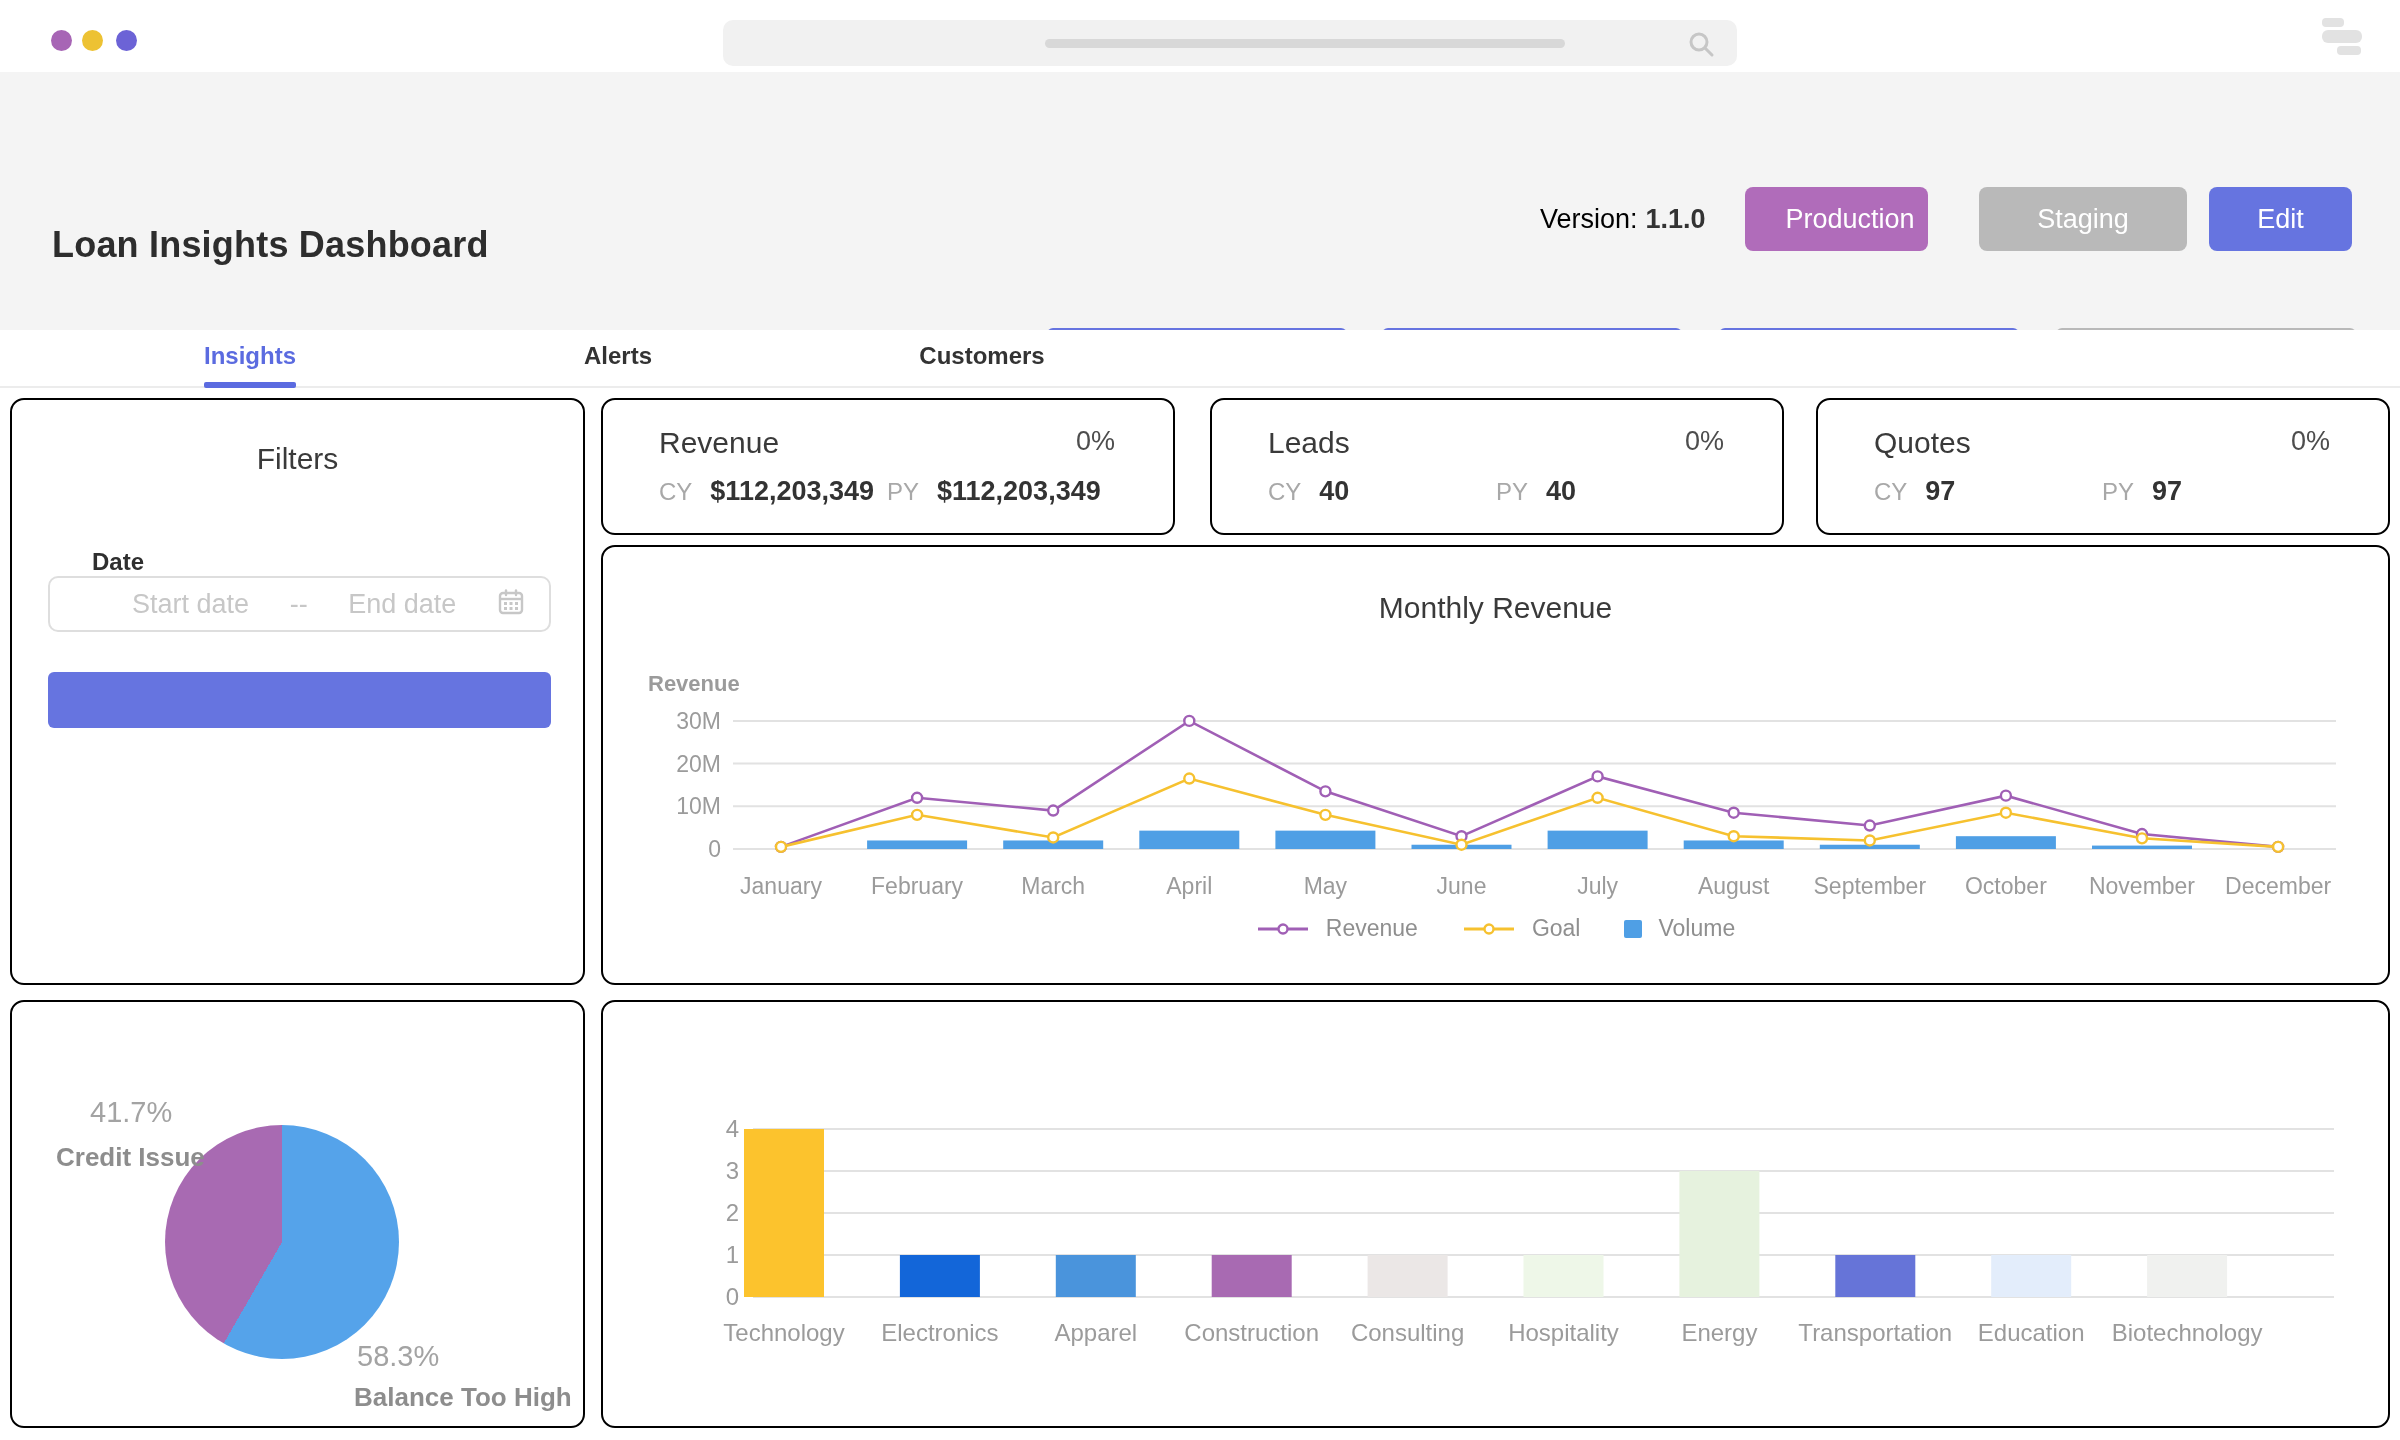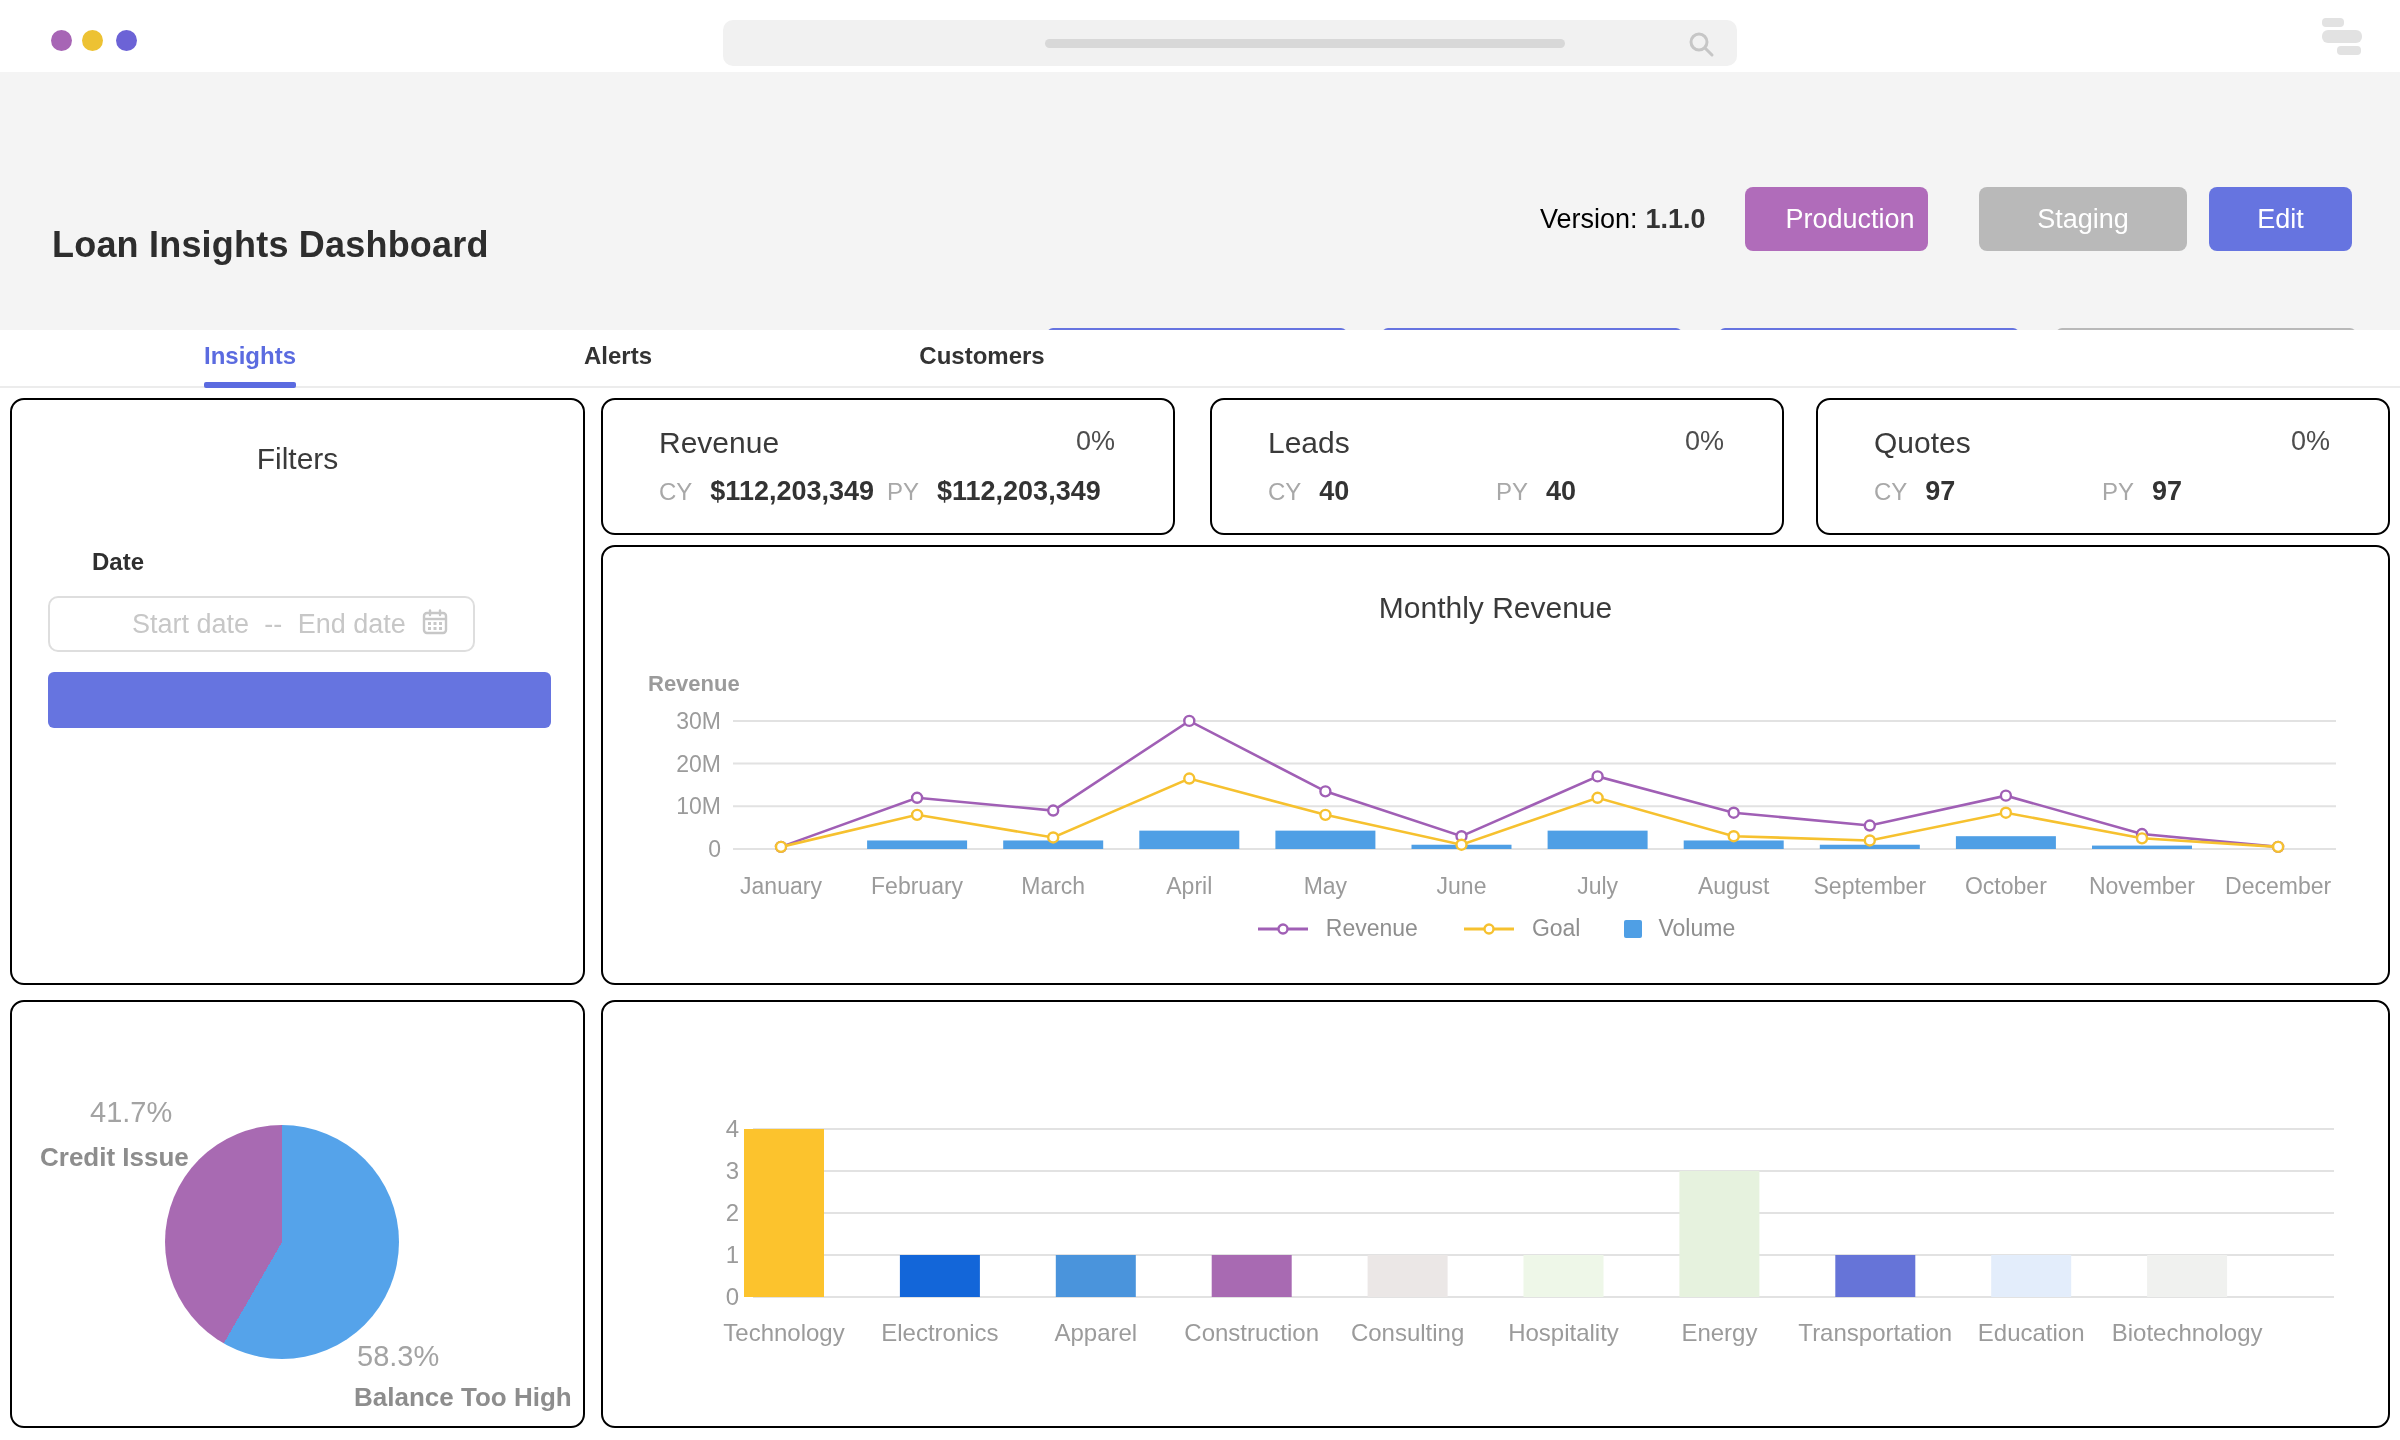--- a/index.html
+++ b/index.html
@@ -59,21 +59,21 @@
   .monthlycard{left:601px;top:545px;width:1789px;height:440px;}
   .declinedcard{left:10px;top:1000px;width:575px;height:428px;}
   .growthcard{left:601px;top:1000px;width:1789px;height:428px;}
 
   .cardtitle{font-size:30px;color:#3a3a3a;text-align:center;}
 
   
   .filterstitle{margin-top:42px;}
   .datelabel{position:absolute;left:38px;top:546px;font-size:24px;font-weight:700;color:#2f2f2f;}
   .filterscard .datelabel{left:38px;top:148px;margin-left:42px;}
-  .dateinput{position:absolute;left:36px;top:196px;width:427px;height:56px;box-sizing:border-box;
+  .dateinput{position:absolute;left:36px;top:176px;width:503px;height:56px;box-sizing:border-box;
              border:2px solid #dedede;border-radius:10px;display:flex;align-items:center;
              padding:0 24px 0 82px;justify-content:space-between;cursor:text;}
   .dateinput .ph{color:#c7c7c7;font-size:27px;}
   .applybtn{position:absolute;left:36px;top:272px;width:503px;height:56px;background:#6674e0;
             border:none;border-radius:6px;cursor:pointer;}
 
   
   .kpirow1{display:flex;align-items:flex-start;}
   .kpiname{font-size:30px;color:#3a3a3a;}
   .kpidelta{margin-left:auto;font-size:27px;color:#4d4d4d;}
@@ -90,21 +90,21 @@
           align-items:center;gap:44px;}
   .legenditem{display:flex;align-items:center;gap:16px;color:#8f8f8f;font-size:23px;}
   .legendsquare{width:18px;height:18px;border-radius:2px;}
 
   
   .declinedtitle{margin-top:44px;}
   .pie{position:absolute;left:153px;top:123px;width:234px;height:234px;border-radius:50%;}
   .pielabel-pct{position:absolute;font-size:29px;color:#a3a3a3;}
   .pielabel-name{position:absolute;font-size:26px;font-weight:700;color:#8d8d8d;}
   .pl-pct-credit{left:78px;top:94px;}
-  .pl-name-credit{left:28px;top:140px;}
+  .pl-name-credit{left:44px;top:140px;}
   .pl-pct-balance{left:345px;top:338px;}
   .pl-name-balance{left:342px;top:380px;}
 </style>
 </head>
 <body>
 
 <div class="page">
 
   <header class="topbar">
     <div class="dot dot1"></div>

